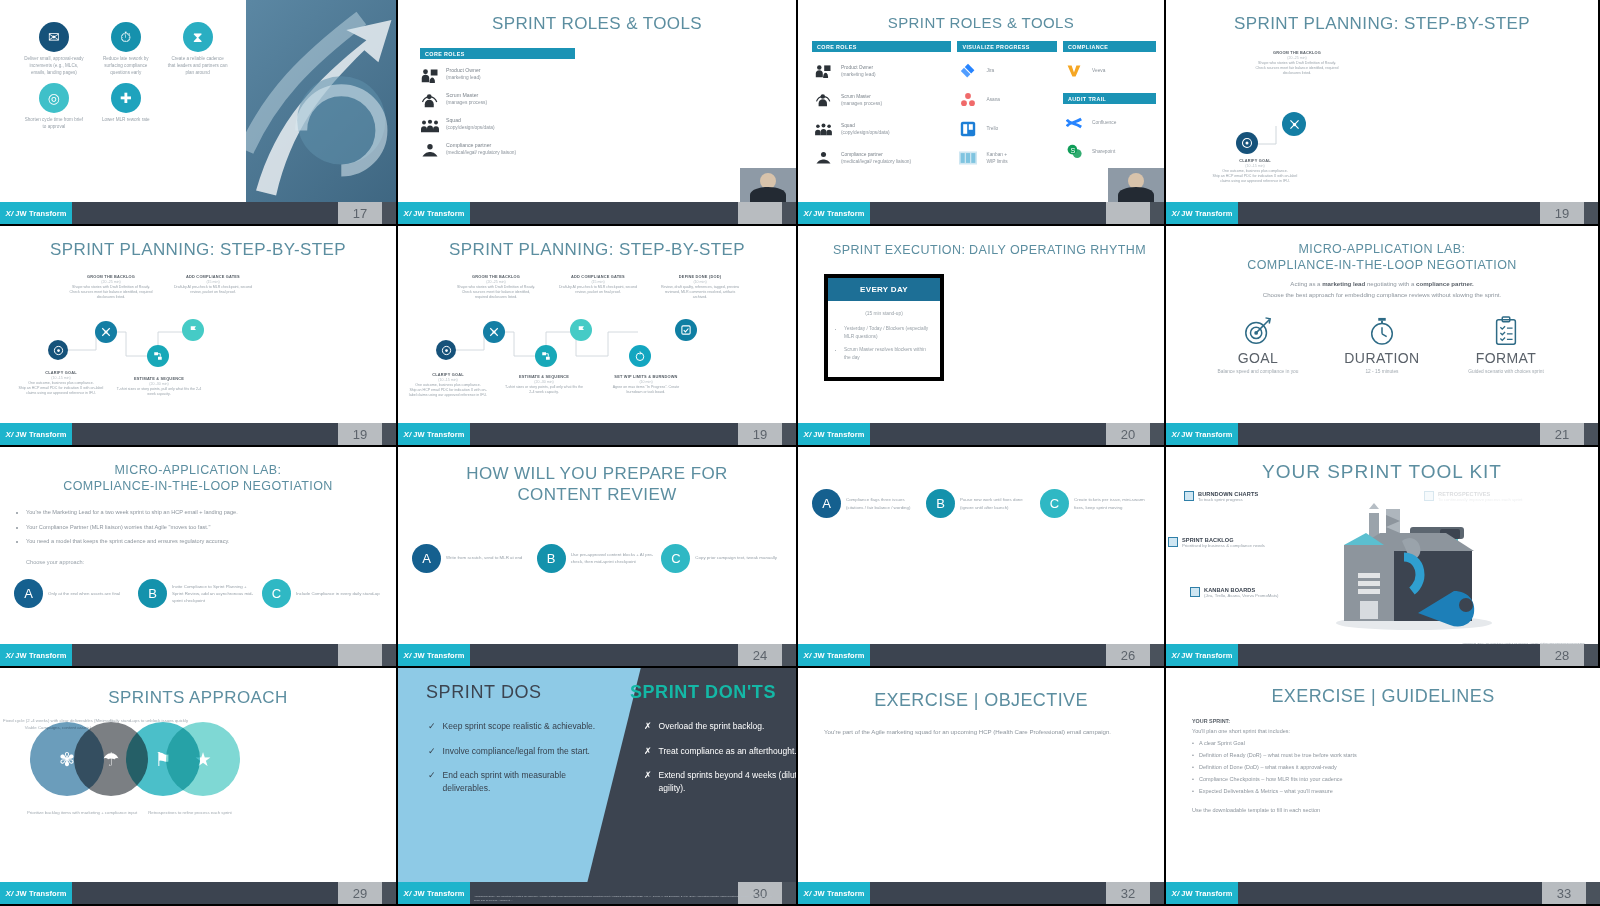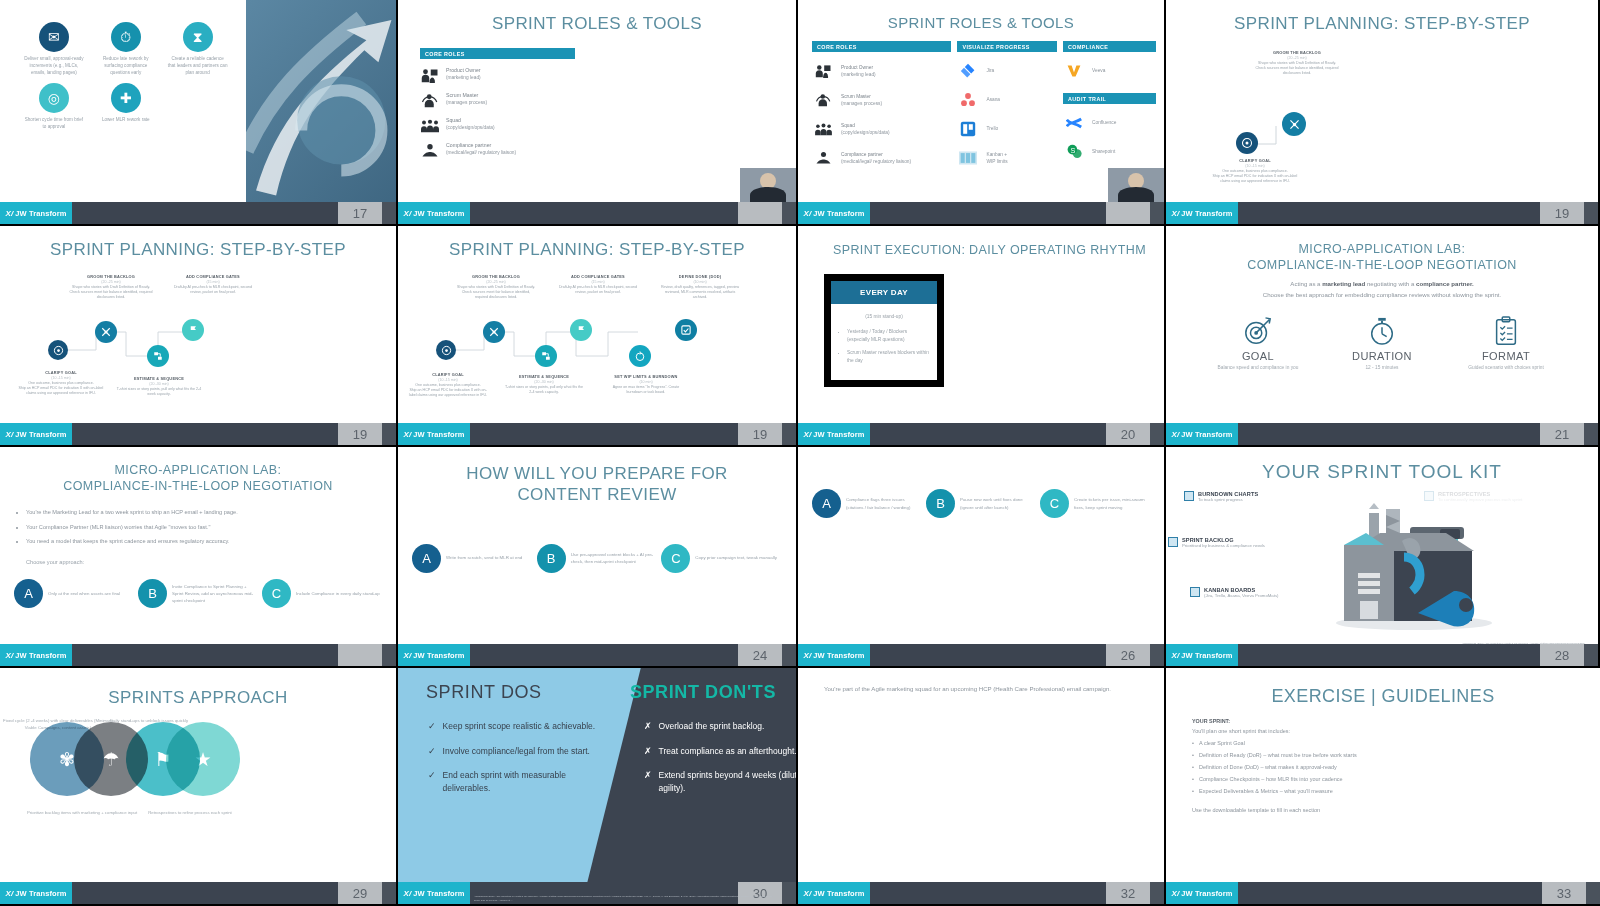--- a/index.html
+++ b/index.html
@@ -36,33 +36,33 @@
   .roleico { width:20px; height:18px; flex:0 0 20px; display:flex; align-items:center; justify-content:center; }
   .roletxt { font-size:4.8px; line-height:1.55; color:#8d959d; }
   .roletxt b { display:block; color:#7c848c; font-weight:normal; font-size:5.2px; }
   
   .flowwrap { position:relative; width:100%; height:100%; }
   .node { position:absolute; border-radius:50%; display:flex; align-items:center; justify-content:center; color:#fff; }
   .nlabel { position:absolute; text-align:center; font-size:3.6px; line-height:1.45; color:#9aa3ab; width:86px; }
   .nlabel b { display:block; font-size:3.9px; color:#555d65; letter-spacing:.2px; }
   .nlabel i { display:block; font-style:normal; color:#b9c0c6; }
   
-  .card { border:7px solid #000000; width:120px; }
+  .card { border:4px solid #000000; width:120px; }
   .cardhead { background:#1d6f96; color:#fff; font-size:8px; font-weight:bold; text-align:center; padding:7px 0; letter-spacing:.3px; }
   .cardbody { padding:9px 8px; font-size:4.8px; color:#99a1a8; line-height:1.6; }
   .cardbody .ctr { text-align:center; margin-bottom:7px; }
   .cardbody ul { margin-left:8px; }
   .cardbody li { margin-bottom:6px; }
   
   .lead { text-align:center; font-size:6.1px; color:#8d959d; line-height:1.7; padding:6px 22px 0; }
   .lead b { color:#5a6169; }
   .gdf { display:flex; justify-content:space-around; padding:14px 30px 0; }
   .gdf .it { text-align:center; width:90px; }
   .gdf .gico { height:34px; display:flex; align-items:center; justify-content:center; color:#2e6b86; }
-  .gdf .gh { font-size:11px; color:#5a6169; letter-spacing:.4px; margin-top:2px; }
+  .gdf .gh { font-size:14px; color:#5a6169; letter-spacing:.4px; margin-top:2px; }
   .gdf .gs { font-size:4.8px; color:#a2aab1; line-height:1.5; margin-top:2px; }
   
   .blist { padding:14px 22px 0 26px; }
   .blist li { font-size:5.6px; color:#8d959d; line-height:1.5; margin-bottom:6px; list-style:disc; }
   .choose { font-size:5.6px; color:#9aa3ab; padding:8px 26px 0; }
   
   .abc { display:flex; padding:14px 14px 0; gap:4px; }
   .abc .opt { display:flex; align-items:center; gap:5px; flex:1; }
   .abc .bub { width:29px; height:29px; border-radius:50%; color:#fff; font-size:13px; display:flex; align-items:center; justify-content:center; flex:0 0 29px; font-weight:300; }
   .abc .otx { font-size:4.4px; color:#9aa3ab; line-height:1.6; }
@@ -873,20 +873,21 @@
           </div>
         <div class="pagenum">30</div>
         <div class="tinytag"></div>
       </div>
     </div>
   </div>
 
   <div class="cell">
     <div class="slide">
       <div class="canvas">
+        <div class="title t1" style="font-size:18px;padding-top:22px;">EXERCISE | OBJECTIVE</div>
         <div class="para">You're part of the Agile marketing squad for an upcoming HCP (Health Care Professional) email campaign.</div>
       </div>
       <div class="footer">
         <div class="brandbox">
             <span class="mark">X/</span>
             <span>JW Transform</span>
           </div>
         <div class="footspacer"></div>
         <div class="pagenum">32</div>
         <div class="tinytag"></div>

